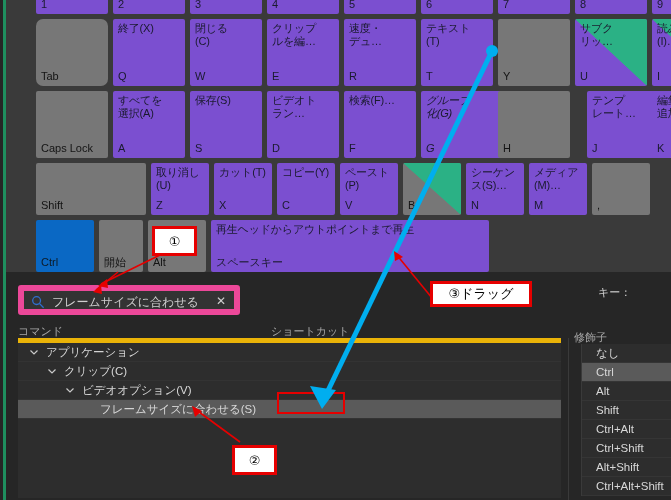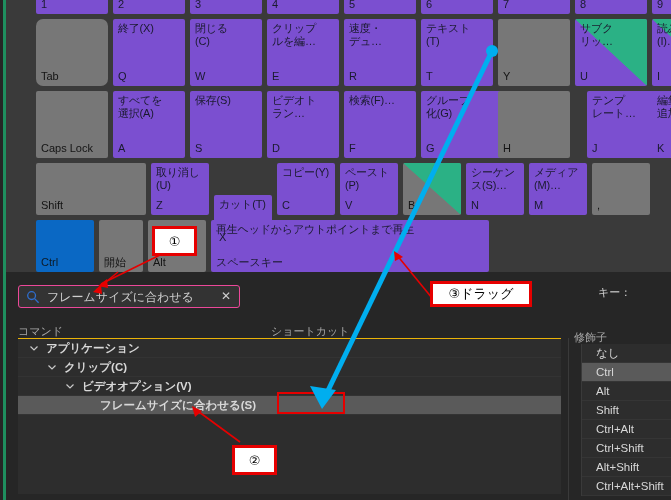--- a/index.html
+++ b/index.html
@@ -80,23 +80,23 @@
 
   
   #panel {
     position: absolute;
     left: 6px; top: 272px; width: 665px; height: 228px;
     background: #262626;
   }
   #search-wrap {
     position: absolute;
     left: 12px; top: 13px;
-    width: 222px; height: 23px;
+    width: 222px; height: 30px;
     background: #333333;
-    border: 1px solid #ec4899;
+    border: 6px solid #ec4899;
     border-radius: 3px;
     box-sizing: border-box;
   }
   #search-icon {
     position: absolute; left: 7px; top: 4px;
     width: 14px; height: 14px;
   }
   #search-text {
     position: absolute;
     left: 28px; top: 3px;
@@ -119,22 +119,21 @@
   #head-shortcut { left: 265px; top: 52px; }
   #head-key { left: 592px; top: 13px; font-size: 11px; color: #cfcfcf; }
   #head-modifier { left: 568px; top: 58px; font-size: 11px; color: #a8a8a8; }
 
   
   #tree {
     position: absolute;
     left: 12px; top: 66px;
     width: 543px; height: 155px;
     background: #2d2d2d;
-    border-top: 1px solid #eab308;
-    font-weight: bold;
+    border-top: 5px solid #eab308;
   }
   .tree-row {
     position: relative;
     height: 19px;
     border-bottom: 1px solid #333333;
     font-size: 11.5px;
     color: #d8d8d8;
     box-sizing: border-box;
   }
   .tree-row.selected { background: #5a5a5a; text-align: center; }
@@ -294,21 +293,21 @@
       </div>
       <div class="key purple" style="left: 261px; top: 91px; width: 72px; height: 67px;">
         <div class="kl">ビデオト
 ラン…</div>
         <div class="kn">D</div>
       </div>
       <div class="key purple" style="left: 338px; top: 91px; width: 72px; height: 67px;">
         <div class="kl">検索(F)…</div>
         <div class="kn">F</div>
       </div>
-      <div class="key purple" style="left: 415px; top: 91px; width: 88px; height: 67px;">
+      <div class="key purple" style="left: 415px; top: 91px; width: 88px; height: 67px; font-style: italic;">
         <div class="kl">グループ
 化(G)</div>
         <div class="kn">G</div>
       </div>
       <div class="key gray" style="left: 492px; top: 91px; width: 72px; height: 67px;">
         <div class="kn">H</div>
       </div>
       <div class="key purple" style="left: 569px; top: 91px; width: 72px; height: 67px; margin-left: 12px;">
         <div class="kl">テンプ
 レート…</div>
@@ -320,21 +319,21 @@
         <div class="kn">K</div>
       </div>
       <div class="key gray" style="left: 30px; top: 163px; width: 110px; height: 52px;">
         <div class="kn">Shift</div>
       </div>
       <div class="key purple" style="left: 145px; top: 163px; width: 58px; height: 52px; padding-left: 20px;">
         <div class="kl">取り消し
 (U)</div>
         <div class="kn">Z</div>
       </div>
-      <div class="key purple" style="left: 208px; top: 163px; width: 58px; height: 52px; margin-top: 32px;">
+      <div class="key purple" style="left: 208px; top: 163px; width: 58px; height: 52px;">
         <div class="kl">カット(T)</div>
         <div class="kn">X</div>
       </div>
       <div class="key purple" style="left: 271px; top: 163px; width: 58px; height: 52px;">
         <div class="kl">コピー(Y)</div>
         <div class="kn">C</div>
       </div>
       <div class="key purple" style="left: 334px; top: 163px; width: 58px; height: 52px;">
         <div class="kl">ペースト
 (P)</div>

